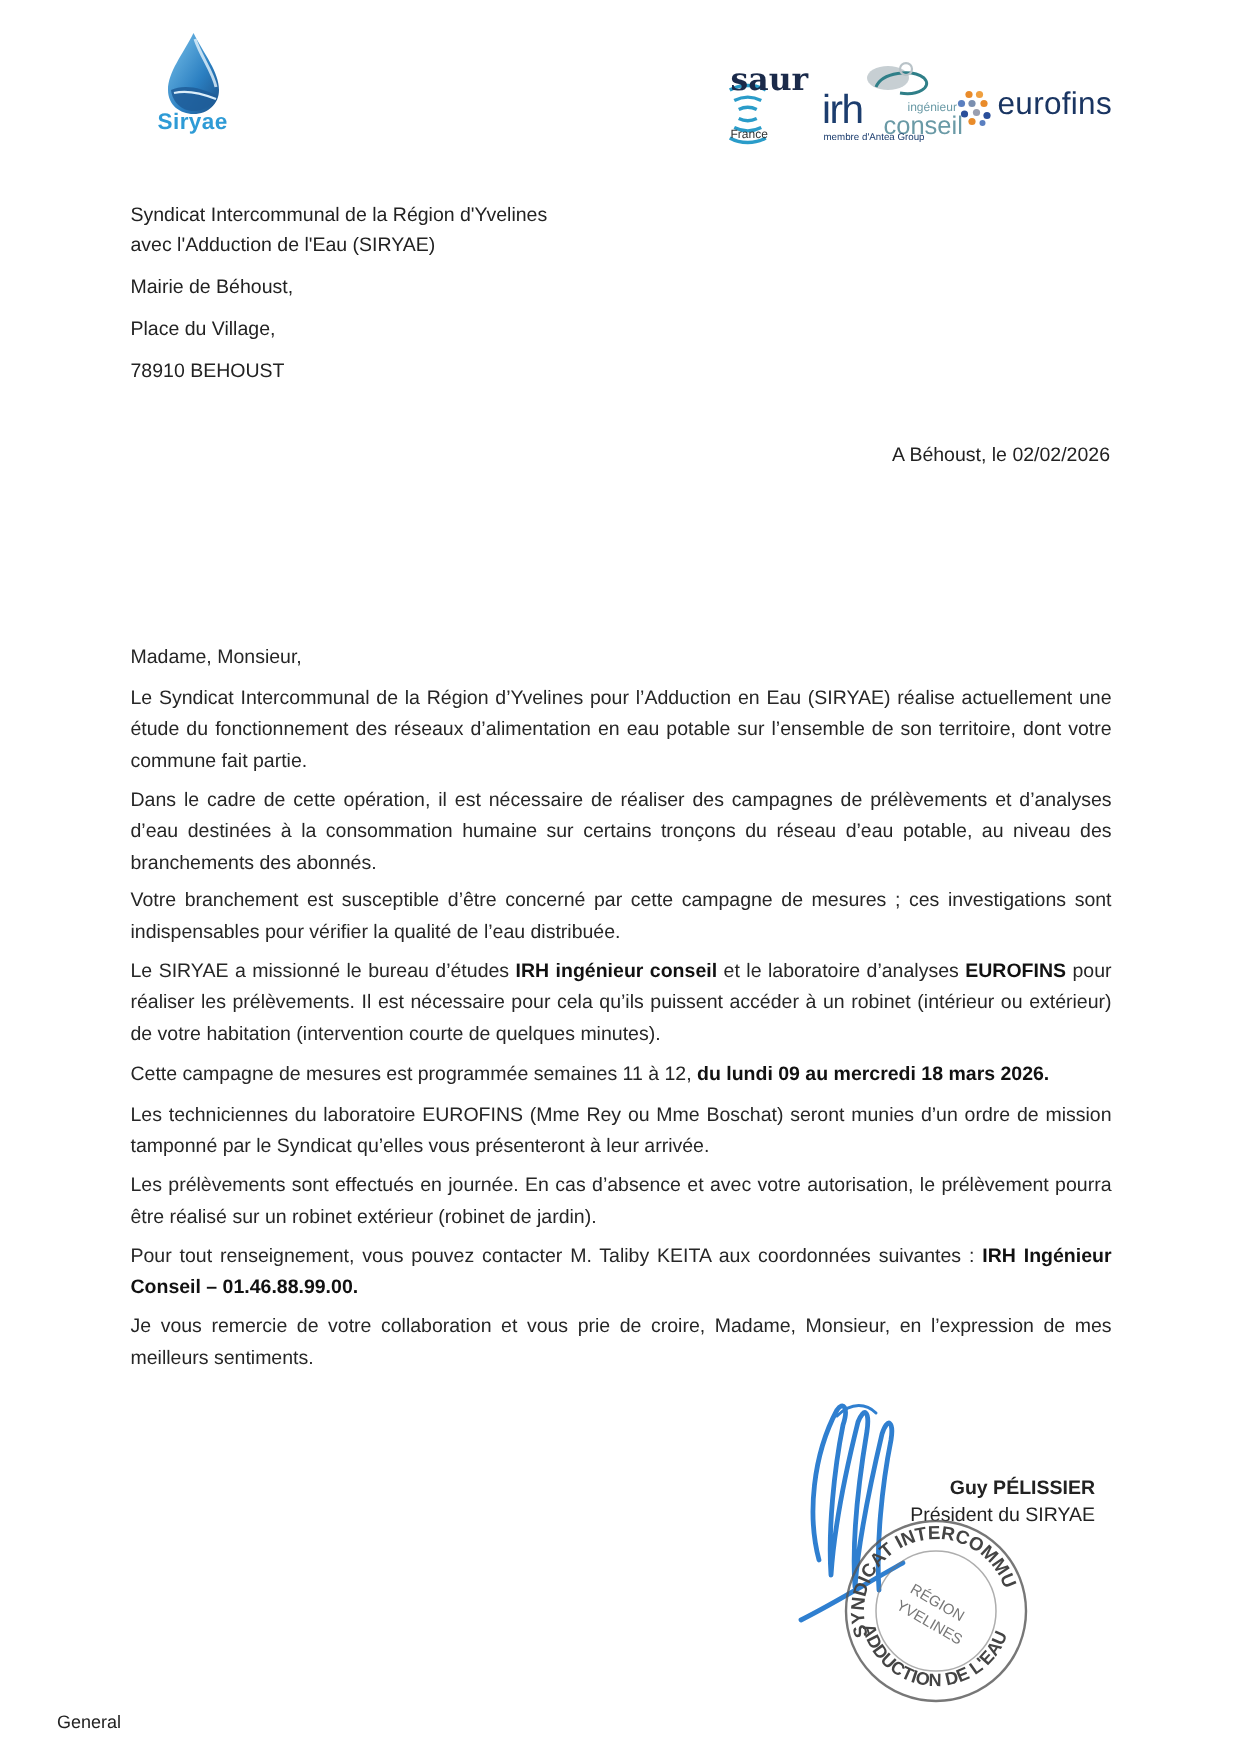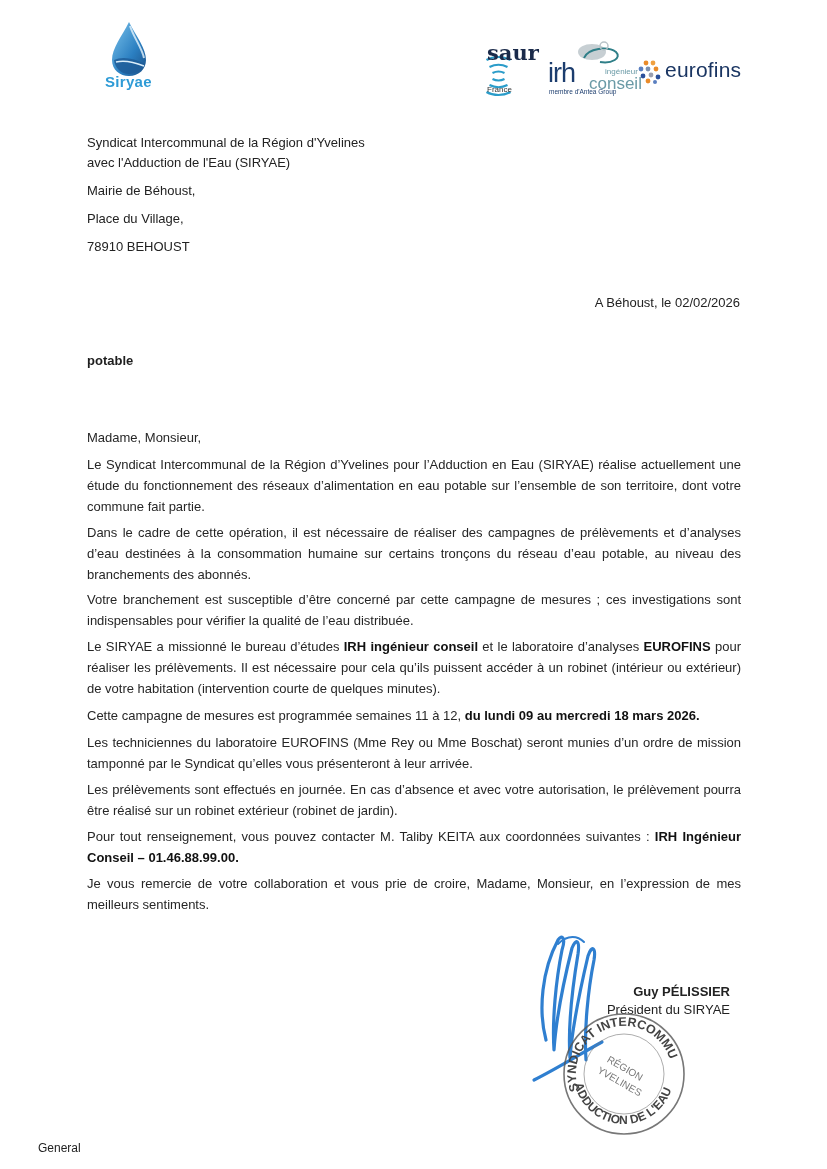--- a/index.html
+++ b/index.html
@@ -112,21 +112,20 @@
 
 <div class="abs addr" style="top:135px;">Syndicat Intercommunal de la Région d'Yvelines</div>
 <div class="abs addr" style="top:155px;">avec l'Adduction de l'Eau (SIRYAE)</div>
 <div class="abs addr" style="top:183px;">Mairie de Béhoust,</div>
 <div class="abs addr" style="top:211px;">Place du Village,</div>
 <div class="abs addr" style="top:239px;">78910 BEHOUST</div>
 
 <div id="date-line" class="abs">A Béhoust, le 02/02/2026</div>
 
 <div id="subject" class="abs">
-  <div>potable</div>
 </div>
 
 <div class="abs para" style="top:427px;">Madame, Monsieur,</div>
 <div class="abs para" style="top:454px;">Le Syndicat Intercommunal de la Région d’Yvelines pour l’Adduction en Eau (SIRYAE) réalise actuellement une étude du fonctionnement des réseaux d’alimentation en eau potable sur l’ensemble de son territoire, dont votre commune fait partie.</div>
 <div class="abs para" style="top:522px;">Dans le cadre de cette opération, il est nécessaire de réaliser des campagnes de prélèvements et d’analyses d’eau destinées à la consommation humaine sur certains tronçons du réseau d’eau potable, au niveau des branchements des abonnés.</div>
 <div class="abs para" style="top:589px;">Votre branchement est susceptible d’être concerné par cette campagne de mesures ; ces investigations sont indispensables pour vérifier la qualité de l’eau distribuée.</div>
 <div class="abs para" style="top:636px;"><span>Le SIRYAE a missionné le bureau d’études </span><b>IRH ingénieur conseil</b><span> et le laboratoire d’analyses </span><b>EUROFINS</b><span> pour réaliser les prélèvements. Il est nécessaire pour cela qu’ils puissent accéder à un robinet (intérieur ou extérieur) de votre habitation (intervention courte de quelques minutes).</span></div>
 <div class="abs para" style="top:705px;"><span>Cette campagne de mesures est programmée semaines 11 à 12, </span><b>du lundi 09 au mercredi 18 mars 2026.</b></div>
 <div class="abs para" style="top:732px;">Les techniciennes du laboratoire EUROFINS (Mme Rey ou Mme Boschat) seront munies d’un ordre de mission tamponné par le Syndicat qu’elles vous présenteront à leur arrivée.</div>
 <div class="abs para" style="top:779px;">Les prélèvements sont effectués en journée. En cas d’absence et avec votre autorisation, le prélèvement pourra être réalisé sur un robinet extérieur (robinet de jardin).</div>

